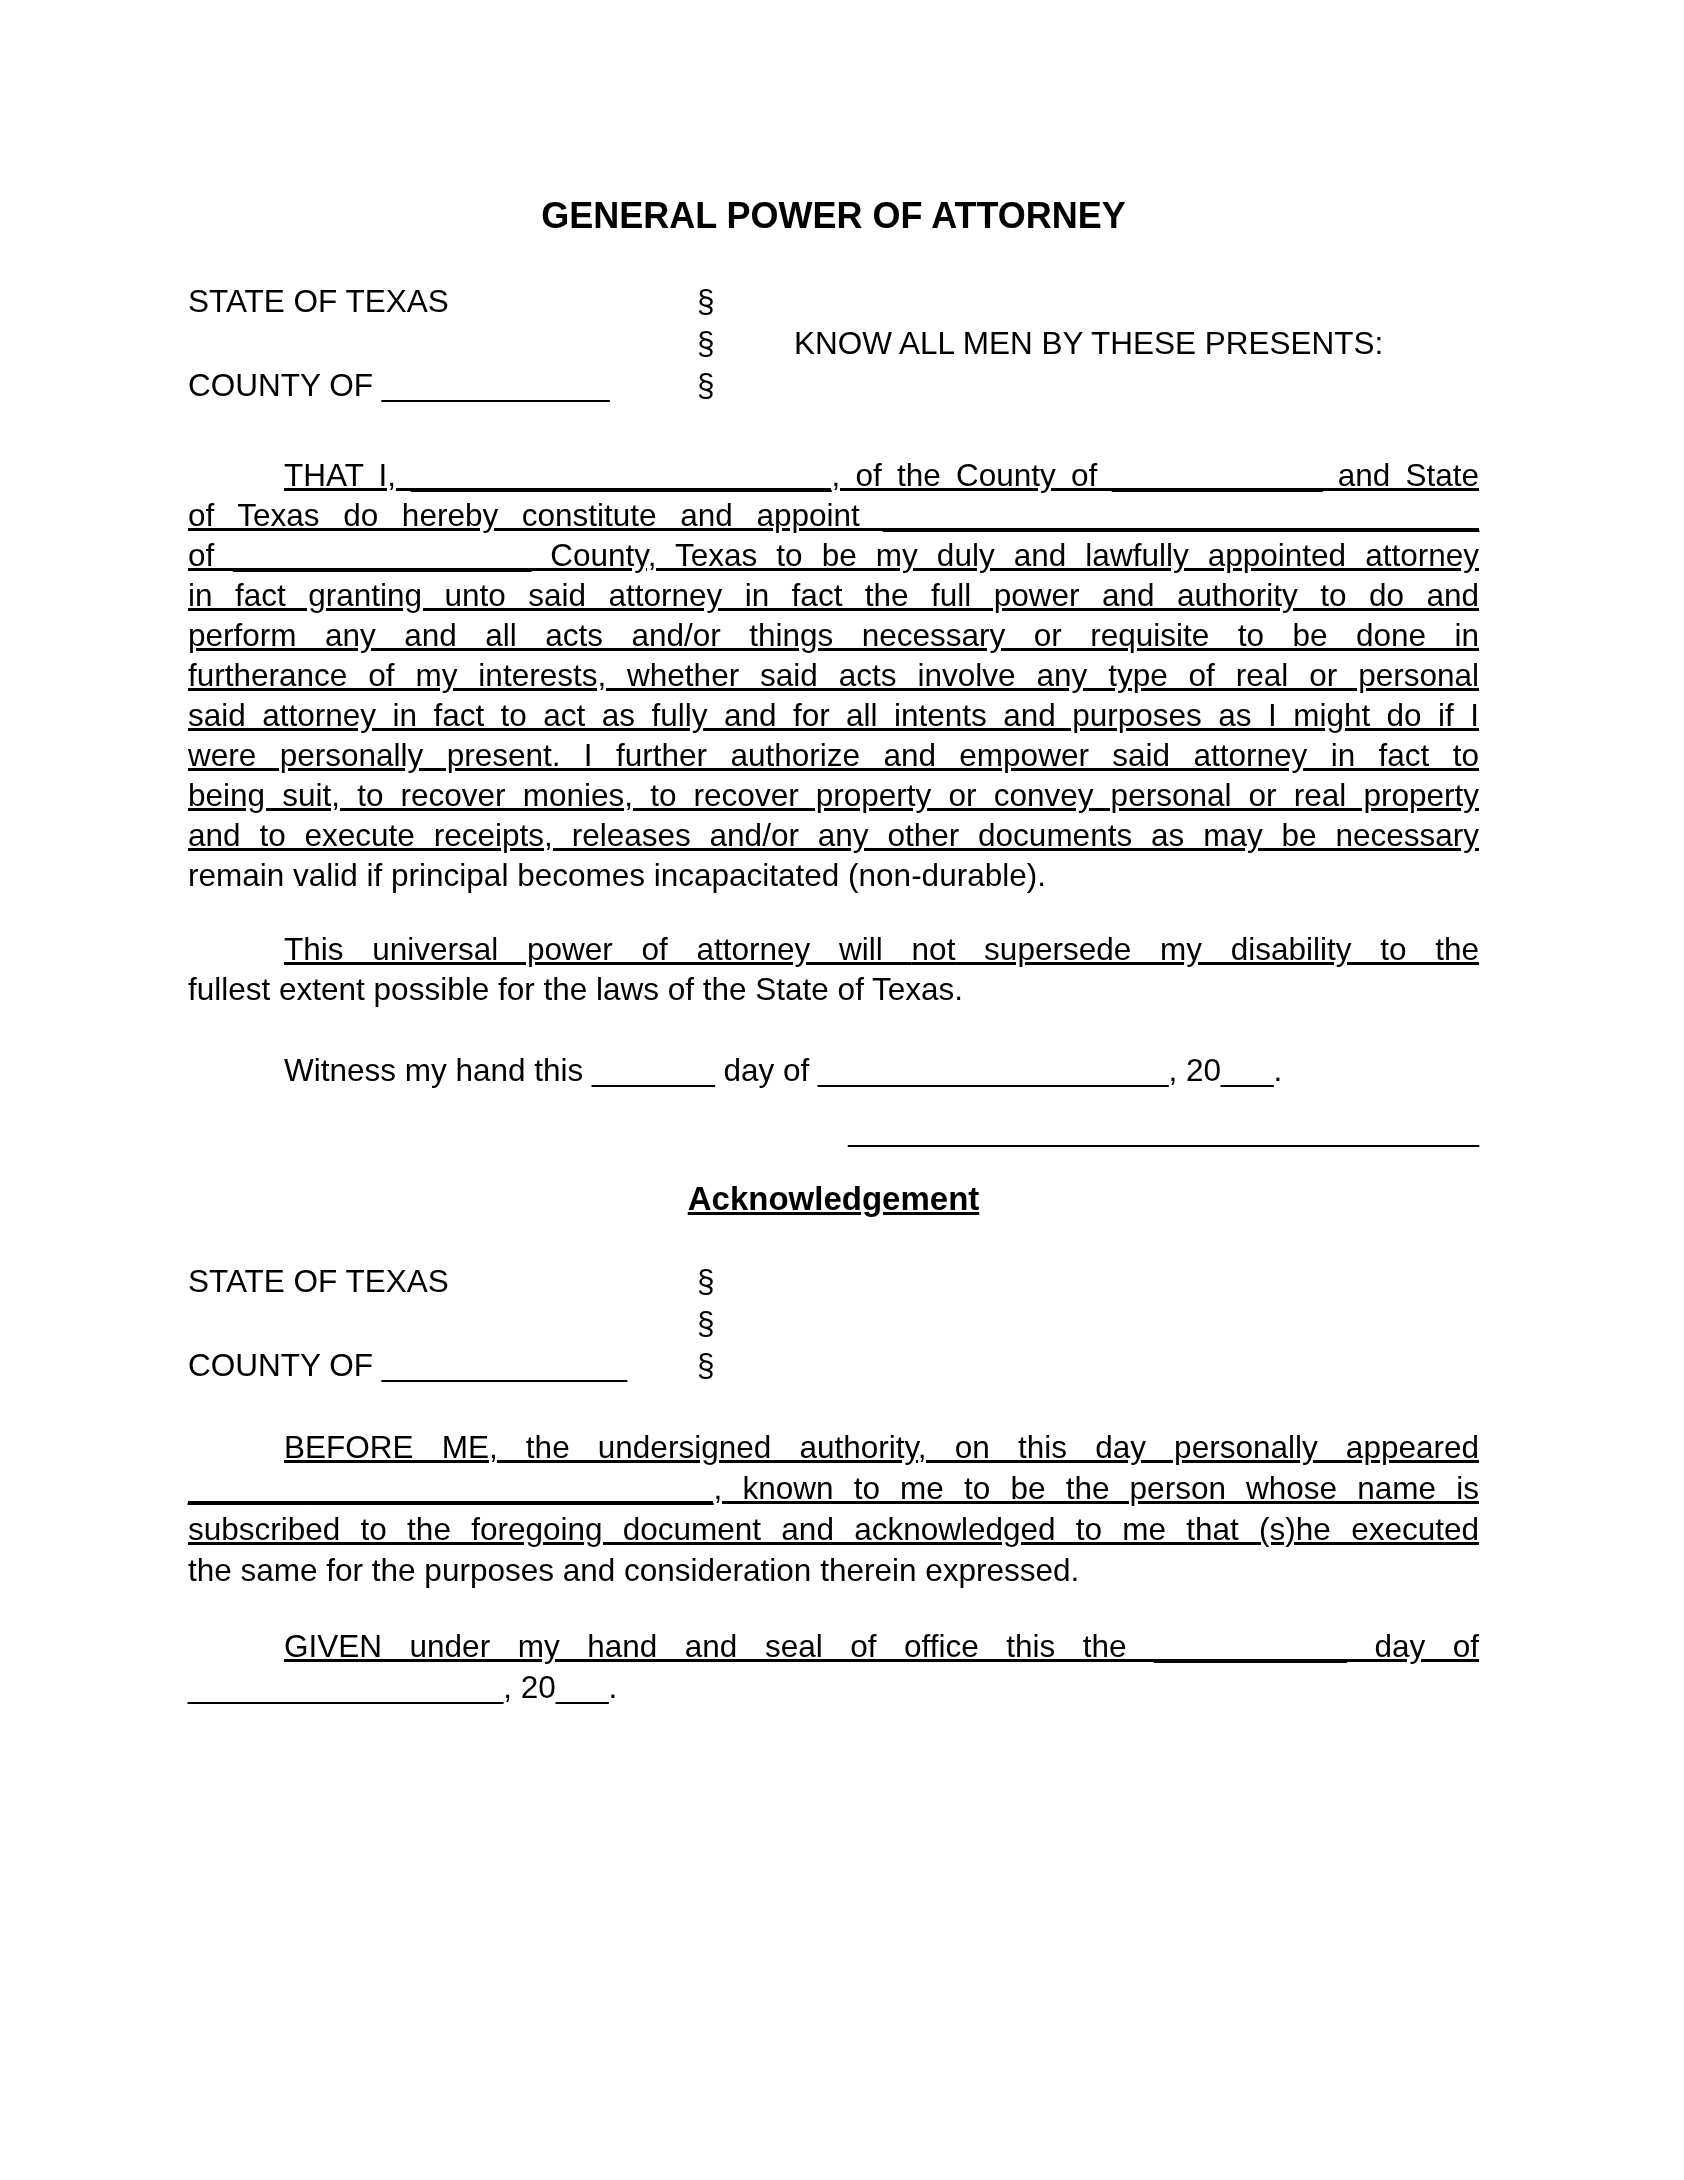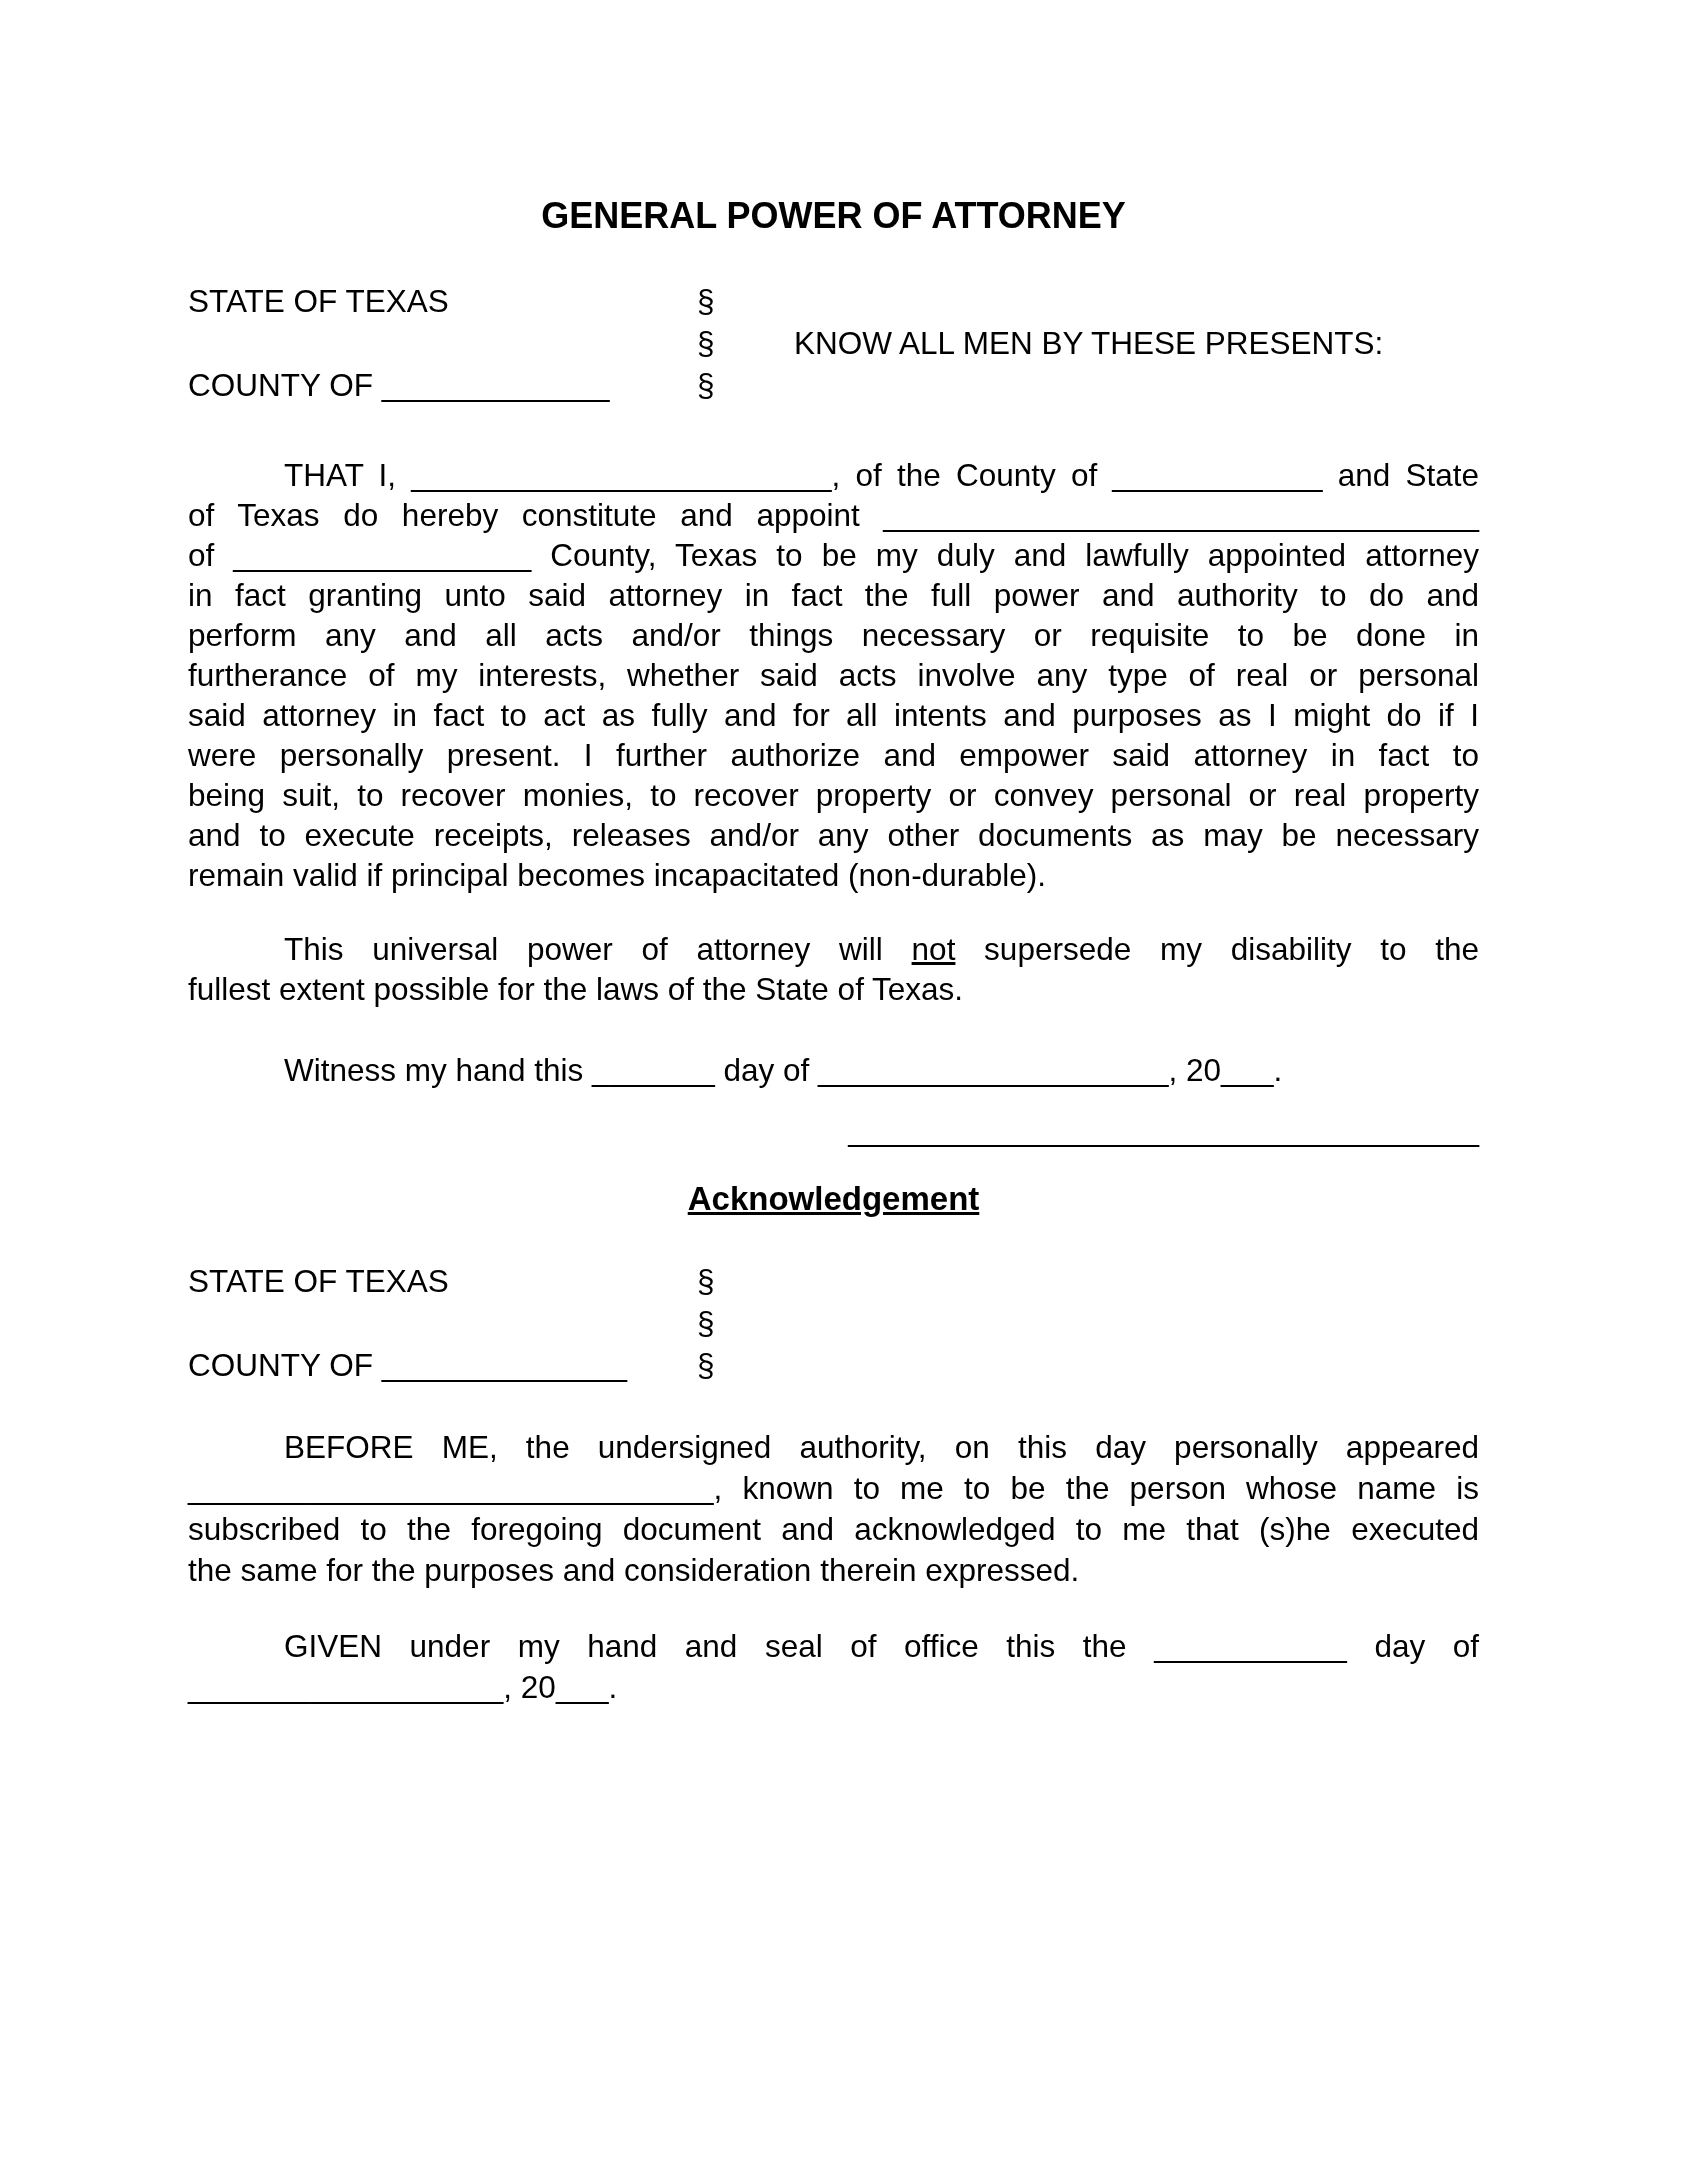--- a/index.html
+++ b/index.html
@@ -30,21 +30,21 @@
   }
   
   .jurat { line-height: 42px; }
   .jurat-1 { margin-top: 43px; }
   .jurat-2 { margin-top: 40px; }
   .jurat-row { display: flex; }
   .jleft { width: 509px; flex: 0 0 509px; }
   .jsym { flex: 0 0 27px; }
   .jright { margin-left: 70px; white-space: nowrap; }
   
-  .jline { text-align: justify; text-align-last: justify; }
+  .jline { text-align: justify; text-align-last: justify; text-decoration: underline; }
   .lline { text-align: justify; text-align-last: left; }
   .first { padding-left: 96px; }
   .p1 { margin-top: 49px; }
   .p2 { margin-top: 34px; }
   .witness { margin-top: 41px; padding-left: 96px; }
   .sigline1 { margin-top: 20.4px; padding-left: 595px; text-align: right; }
   .ack-heading {
     margin-top: 27px;
     text-align: center;
     font-weight: bold;

